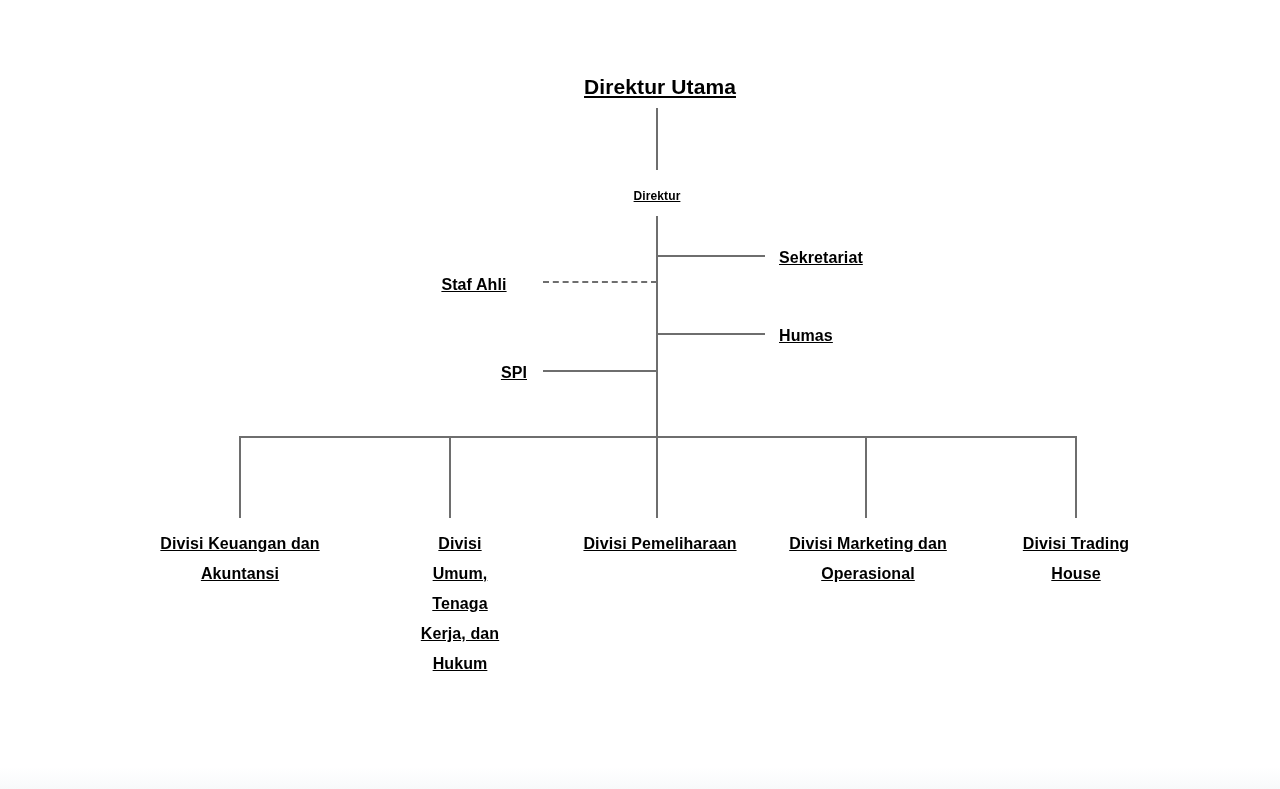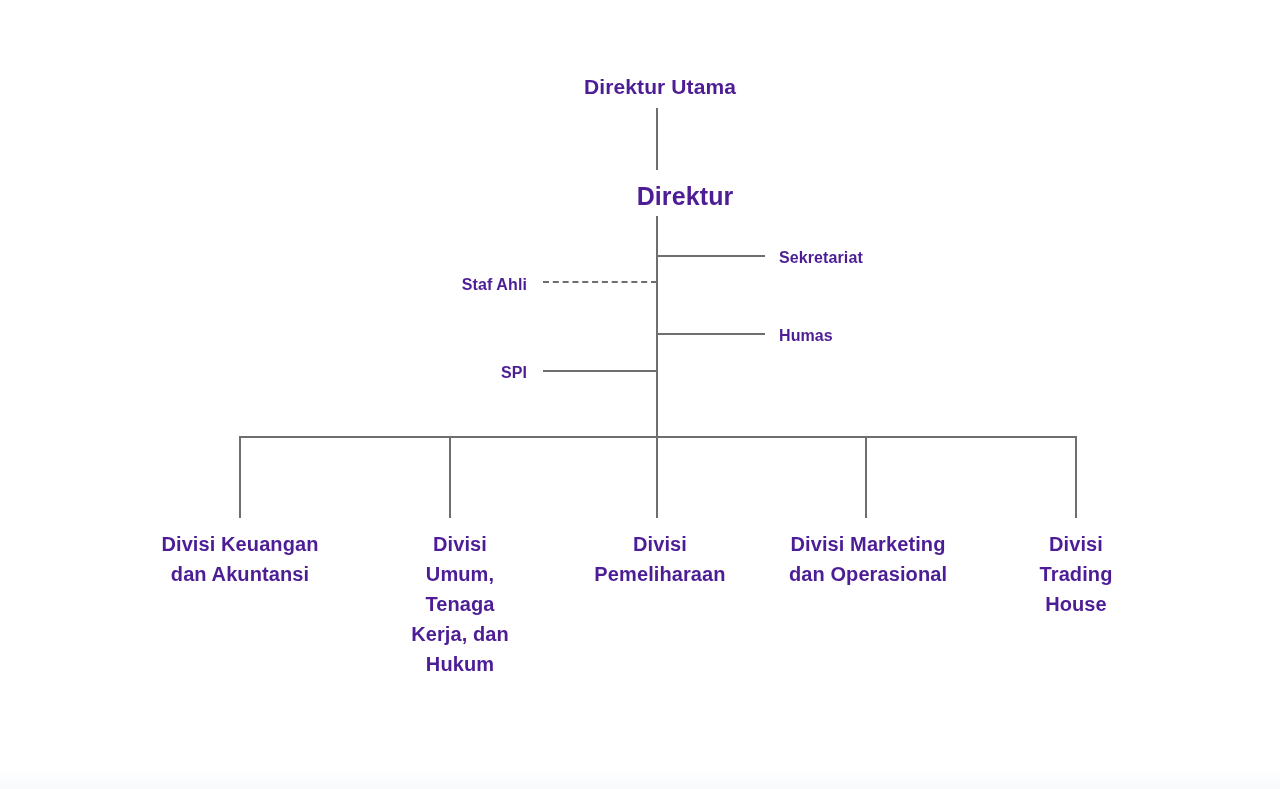--- a/index.html
+++ b/index.html
@@ -22,34 +22,35 @@
   .footer-band {
     position: absolute;
     left: 0;
     bottom: 0;
     width: 1280px;
     height: 22px;
     background: linear-gradient(to bottom, #ffffff 0%, #fafbfc 70%, #f7f9fa 100%);
   }
   .node-label {
     position: absolute;
-    color: #4c1d95;
+    color: #000000;
     font-weight: bold;
     line-height: 30px;
     white-space: nowrap;
     letter-spacing: 0.1px;
+    text-decoration: underline;
   }
   .node-label.multiline {
     white-space: normal;
     text-align: center;
   }
   .lbl-top        { font-size: 21px; }
-  .lbl-second     { font-size: 25px; margin-left: 28px; }
+  .lbl-second     { font-size: 12px; }
   .lbl-staff      { font-size: 16px; }
-  .lbl-div        { font-size: 20px; }
+  .lbl-div        { font-size: 16px; }
 
   
   .cx { transform: translateX(-50%); }
   
   .ra { text-align: right; }
 
   .line {
     position: absolute;
     background: #6e6e6e;
   }
@@ -72,21 +73,21 @@
   <div class="line v" style="left:656px; top:108px; height:62px;"></div>
 
   <div class="node-label lbl-second cx" style="left:657px; top:181px;">Direktur</div>
 
   <div class="line v" style="left:656px; top:216px; height:302px;"></div>
 
   <div class="line h" style="left:657px; top:255px; width:108px;"></div>
   <div class="node-label lbl-staff" style="left:779px; top:243px;">Sekretariat</div>
 
   <div class="line dashed-h" style="left:543px; top:281px; width:114px;"></div>
-  <div class="node-label lbl-staff ra" style="left:421px; top:270px; width:106px;">Staf Ahli</div>
+  <div class="node-label lbl-staff ra" style="left:421px; top:270px; width:106px;text-align:center;">Staf Ahli</div>
 
   <div class="line h" style="left:657px; top:333px; width:108px;"></div>
   <div class="node-label lbl-staff" style="left:779px; top:321px;">Humas</div>
 
   <div class="line h" style="left:543px; top:370px; width:114px;"></div>
   <div class="node-label lbl-staff ra" style="left:421px; top:358px; width:106px;">SPI</div>
 
   <div class="line h" style="left:239px; top:436px; width:838px;"></div>
 
   <div class="line v" style="left:239px; top:436px; height:82px;"></div>

